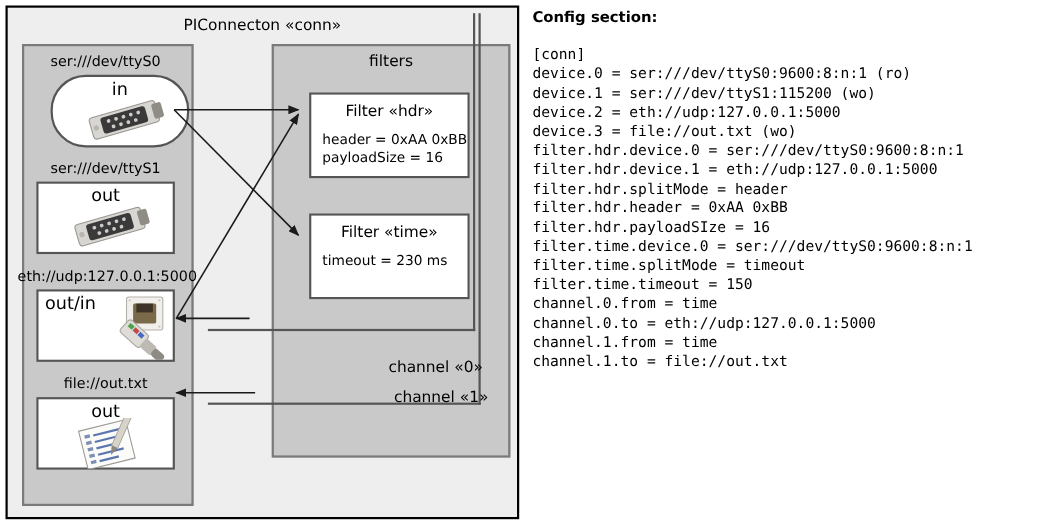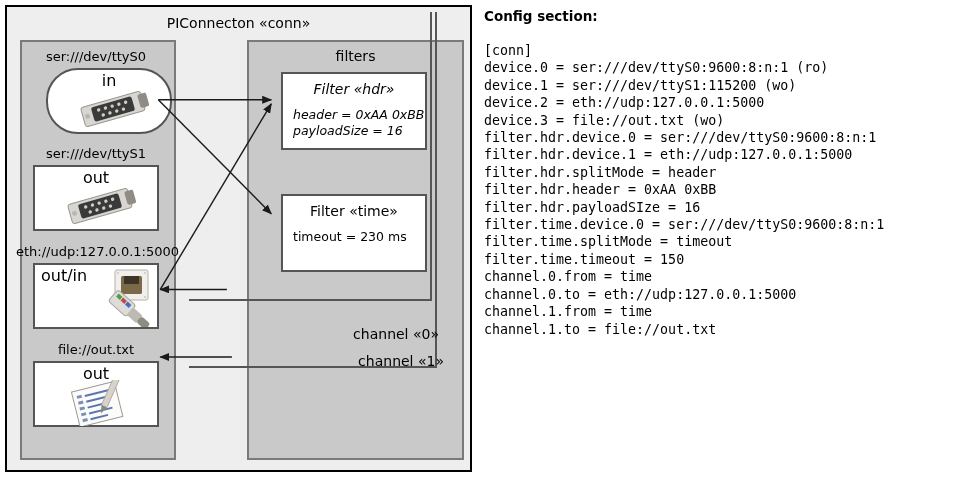--- a/index.html
+++ b/index.html
@@ -13,21 +13,21 @@
   
   .diagram{position:absolute;left:5px;top:5px;width:467px;height:467px;
            background:#eeeeee;border:2px solid #000000;box-sizing:border-box;}
   .diagram-title{position:absolute;left:0;top:8px;width:463px;text-align:center;
                  font-size:14px;color:#000;}
 
   .panel{position:absolute;background:#c9c9c9;border:2px solid #7a7a7a;box-sizing:border-box;}
   .panel-title{position:absolute;left:0;top:6px;width:100%;text-align:center;font-size:14px;}
 
   .devpanel{left:13px;top:33px;width:156px;height:420px;padding-left:44px;}
-  .filterpanel{left:240px;top:33px;width:217px;height:420px;}
+  .filterpanel{left:240px;top:33px;width:217px;height:376px;}
 
   .devbox{position:absolute;background:#ffffff;border:2px solid #555555;box-sizing:border-box;
           width:126px;height:66px;}
   .devlabel{position:absolute;width:126px;text-align:center;font-size:13px;color:#000;}
   .devtext{position:absolute;font-size:16px;color:#000;line-height:1;}
 
   .filterbox{position:absolute;background:#ffffff;border:2px solid #555555;box-sizing:border-box;}
   .fb-title{position:absolute;left:0;top:7px;width:100%;text-align:center;font-size:14px;}
   .fb-props{position:absolute;left:10px;top:33px;font-size:12.5px;line-height:16px;}
 
@@ -155,21 +155,21 @@
               <polygon points="37,28 43,28 40,36" fill="#8b8780"></polygon>
             </g>
           </g>
         </svg>
       </div>
     </div>
 
     <div class="panel filterpanel">
       <div class="panel-title">filters</div>
 
-      <div class="filterbox" style="left:32px;top:30px;width:146px;height:78px;font-style:italic;">
+      <div class="filterbox" style="left:32px;top:42px;width:146px;height:78px;">
         <div class="fb-title">Filter «hdr»</div>
         <div class="fb-props">header = 0xAA 0xBB</div>
         <div class="fb-props" style="top:49px;">payloadSize = 16</div>
       </div>
 
       <div class="filterbox" style="left:32px;top:152px;width:146px;height:78px;">
         <div class="fb-title">Filter «time»</div>
         <div class="fb-props">timeout = 230 ms</div>
       </div>
 

